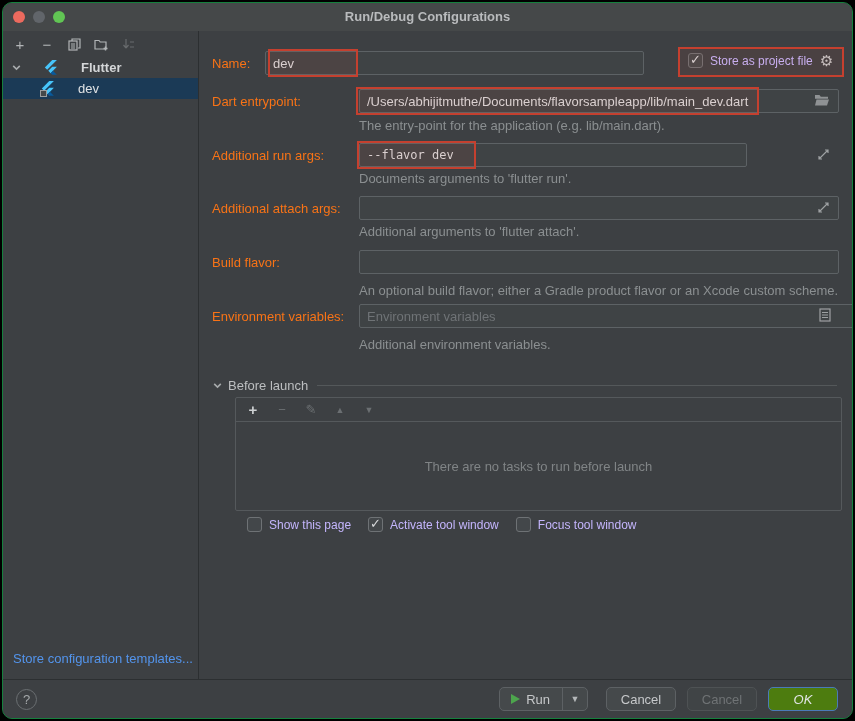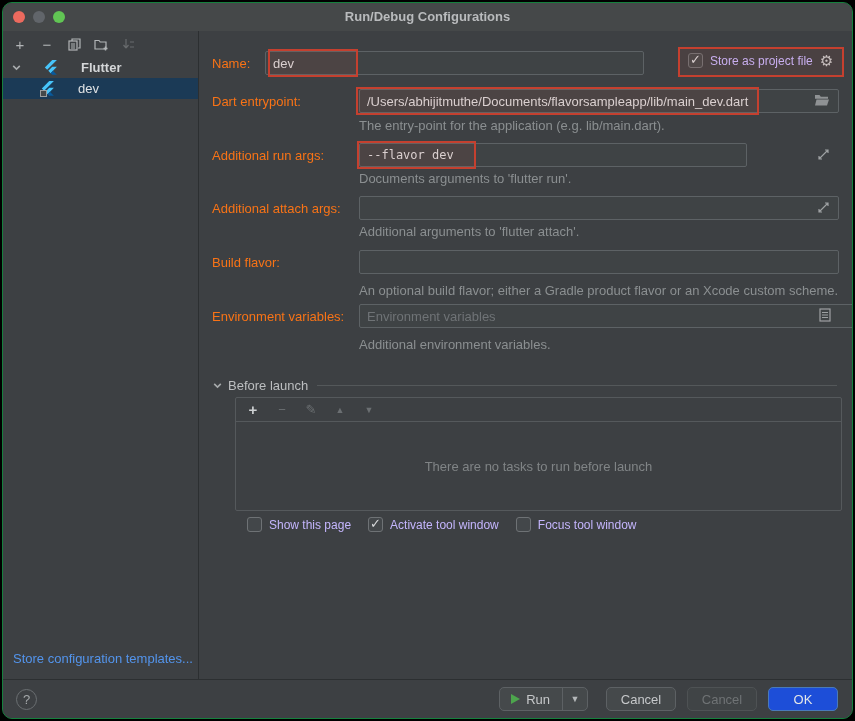--- a/index.html
+++ b/index.html
@@ -65,21 +65,21 @@
   
   .opts { position:absolute; left:48px; top:486px; display:flex; align-items:center; gap:17px; }
   .opt { display:flex; align-items:center; gap:7px; }
 
   
   .footer { position:absolute; left:0; right:0; bottom:0; height:39px; background:#3d4043; border-top:1px solid #2c2f31; display:flex; align-items:center; }
   .help-btn { width:21px; height:21px; margin-left:13px; border:1px solid #6b6f72; border-radius:50%; color:#a4a8aa; font-size:13px; display:flex; align-items:center; justify-content:center; }
   .btns { margin-left:auto; display:flex; align-items:center; gap:11px; padding-right:14px; }
   .btn { height:24px; min-width:70px; background:#45494b; border:1px solid #5d6164; border-radius:5px; color:#c6c8ca; font-size:13px; display:flex; align-items:center; justify-content:center; padding:0 12px; }
   .btn.disabled { color:#6f7375; border-color:#4e5254; background:#404446; }
-  .btn.primary { background:#1d4ed8; border-color:#4a7ab8; color:#e3e6e8; }
+  .btn.primary { background:#4d7c0f; border-color:#4a7ab8; color:#e3e6e8;font-style:italic; }
   .run-group { display:flex; align-items:stretch; height:24px; background:#45494b; border:1px solid #5d6164; border-radius:5px; overflow:hidden; margin-right:7px; }
   .run-main { display:flex; align-items:center; gap:6px; padding:0 12px 0 11px; color:#c6c8ca; font-size:13px; }
   .run-sep { width:1px; background:#5d6164; }
   .run-arrow { display:flex; align-items:center; justify-content:center; width:24px; color:#b4b7b9; font-size:9px; }
   .play { width:0; height:0; border-left:9px solid #4da54d; border-top:5px solid transparent; border-bottom:5px solid transparent; }
 </style>
 </head>
 <body>
 
 <div class="window">

